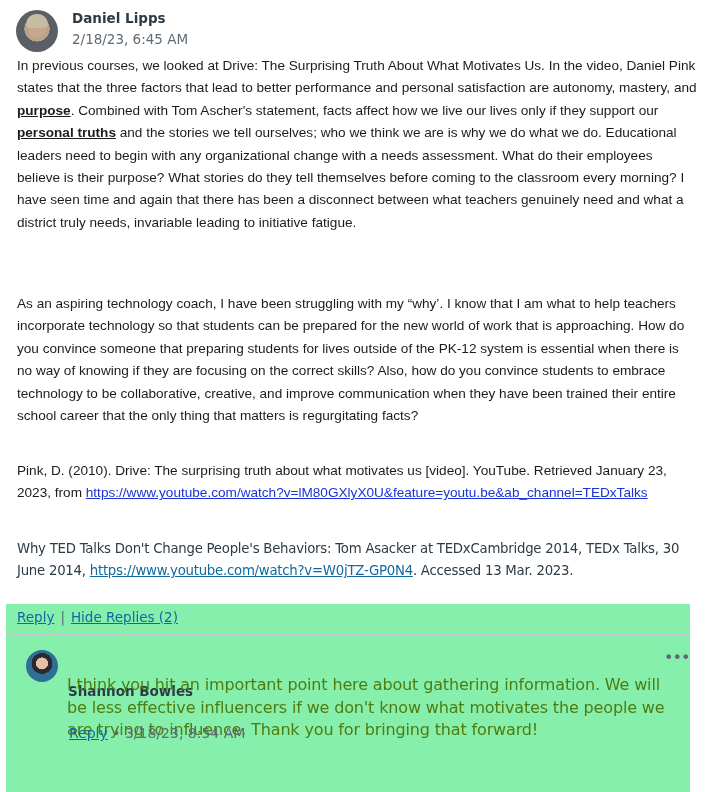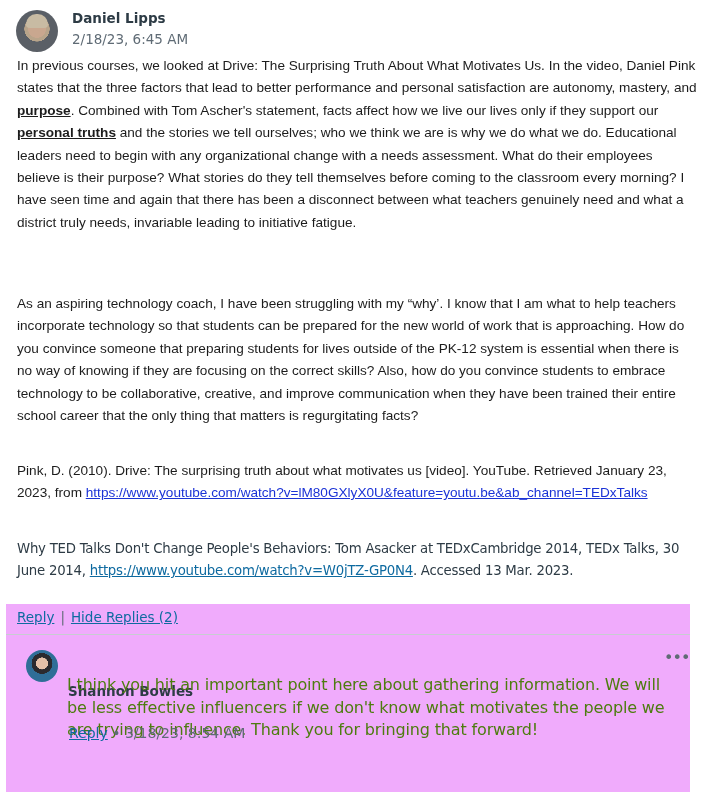--- a/index.html
+++ b/index.html
@@ -18,21 +18,21 @@
 
   .body-text { position: absolute; left: 17px; width: 680px; font-family: "Liberation Sans", sans-serif; font-size: 13.6px; line-height: 22.4px; color: #1c1c1c; margin: 0; }
   .p1 { top: 55px; }
   .p2 { top: 293px; }
   .p3 { top: 460px; }
   .p4 { top: 538px; font-family: "DejaVu Sans", sans-serif; font-size: 13.3px; color: #2d3b45; letter-spacing: -0.25px; }
   .body-text b { font-weight: bold; text-decoration: underline; margin-top: 44px; }
   .link-blue { color: #1b33d6; text-decoration: underline; margin-top: 32px; }
   .link-canvas { color: #0e6aa0; text-decoration: underline; }
 
-  .replies-panel { position: absolute; left: 6px; top: 604px; width: 684px; height: 188px; background: #f0abfc; }
+  .replies-panel { position: absolute; left: 6px; top: 604px; width: 684px; height: 188px; background: #86efac; }
   .reply-bar { position: absolute; left: 11px; top: 5px; font-size: 13.5px; color: #2d3b45; }
   .reply-bar a { color: #0e6aa0; text-decoration: underline; }
   .reply-bar .sep { color: #5f6b75; margin: 0 6px; }
   .divider { position: absolute; left: 0; top: 30px; width: 684px; height: 1px; background: #c7cdd1; }
 
   .more-icon { position: absolute; left: 664px; top: 648px; font-size: 16px; color: #5f6b75; letter-spacing: -1px; }
   .reply-body { position: absolute; left: 67px; top: 674px; width: 615px; font-size: 16px; line-height: 22.5px; color: #4d7c0f; margin: 0; letter-spacing: -0.15px; }
   .reply-footer { position: absolute; left: 69px; top: 725px; font-size: 14px; color: #5f6b75; }
   .reply-footer a { color: #0e6aa0; text-decoration: underline; }
 </style>

